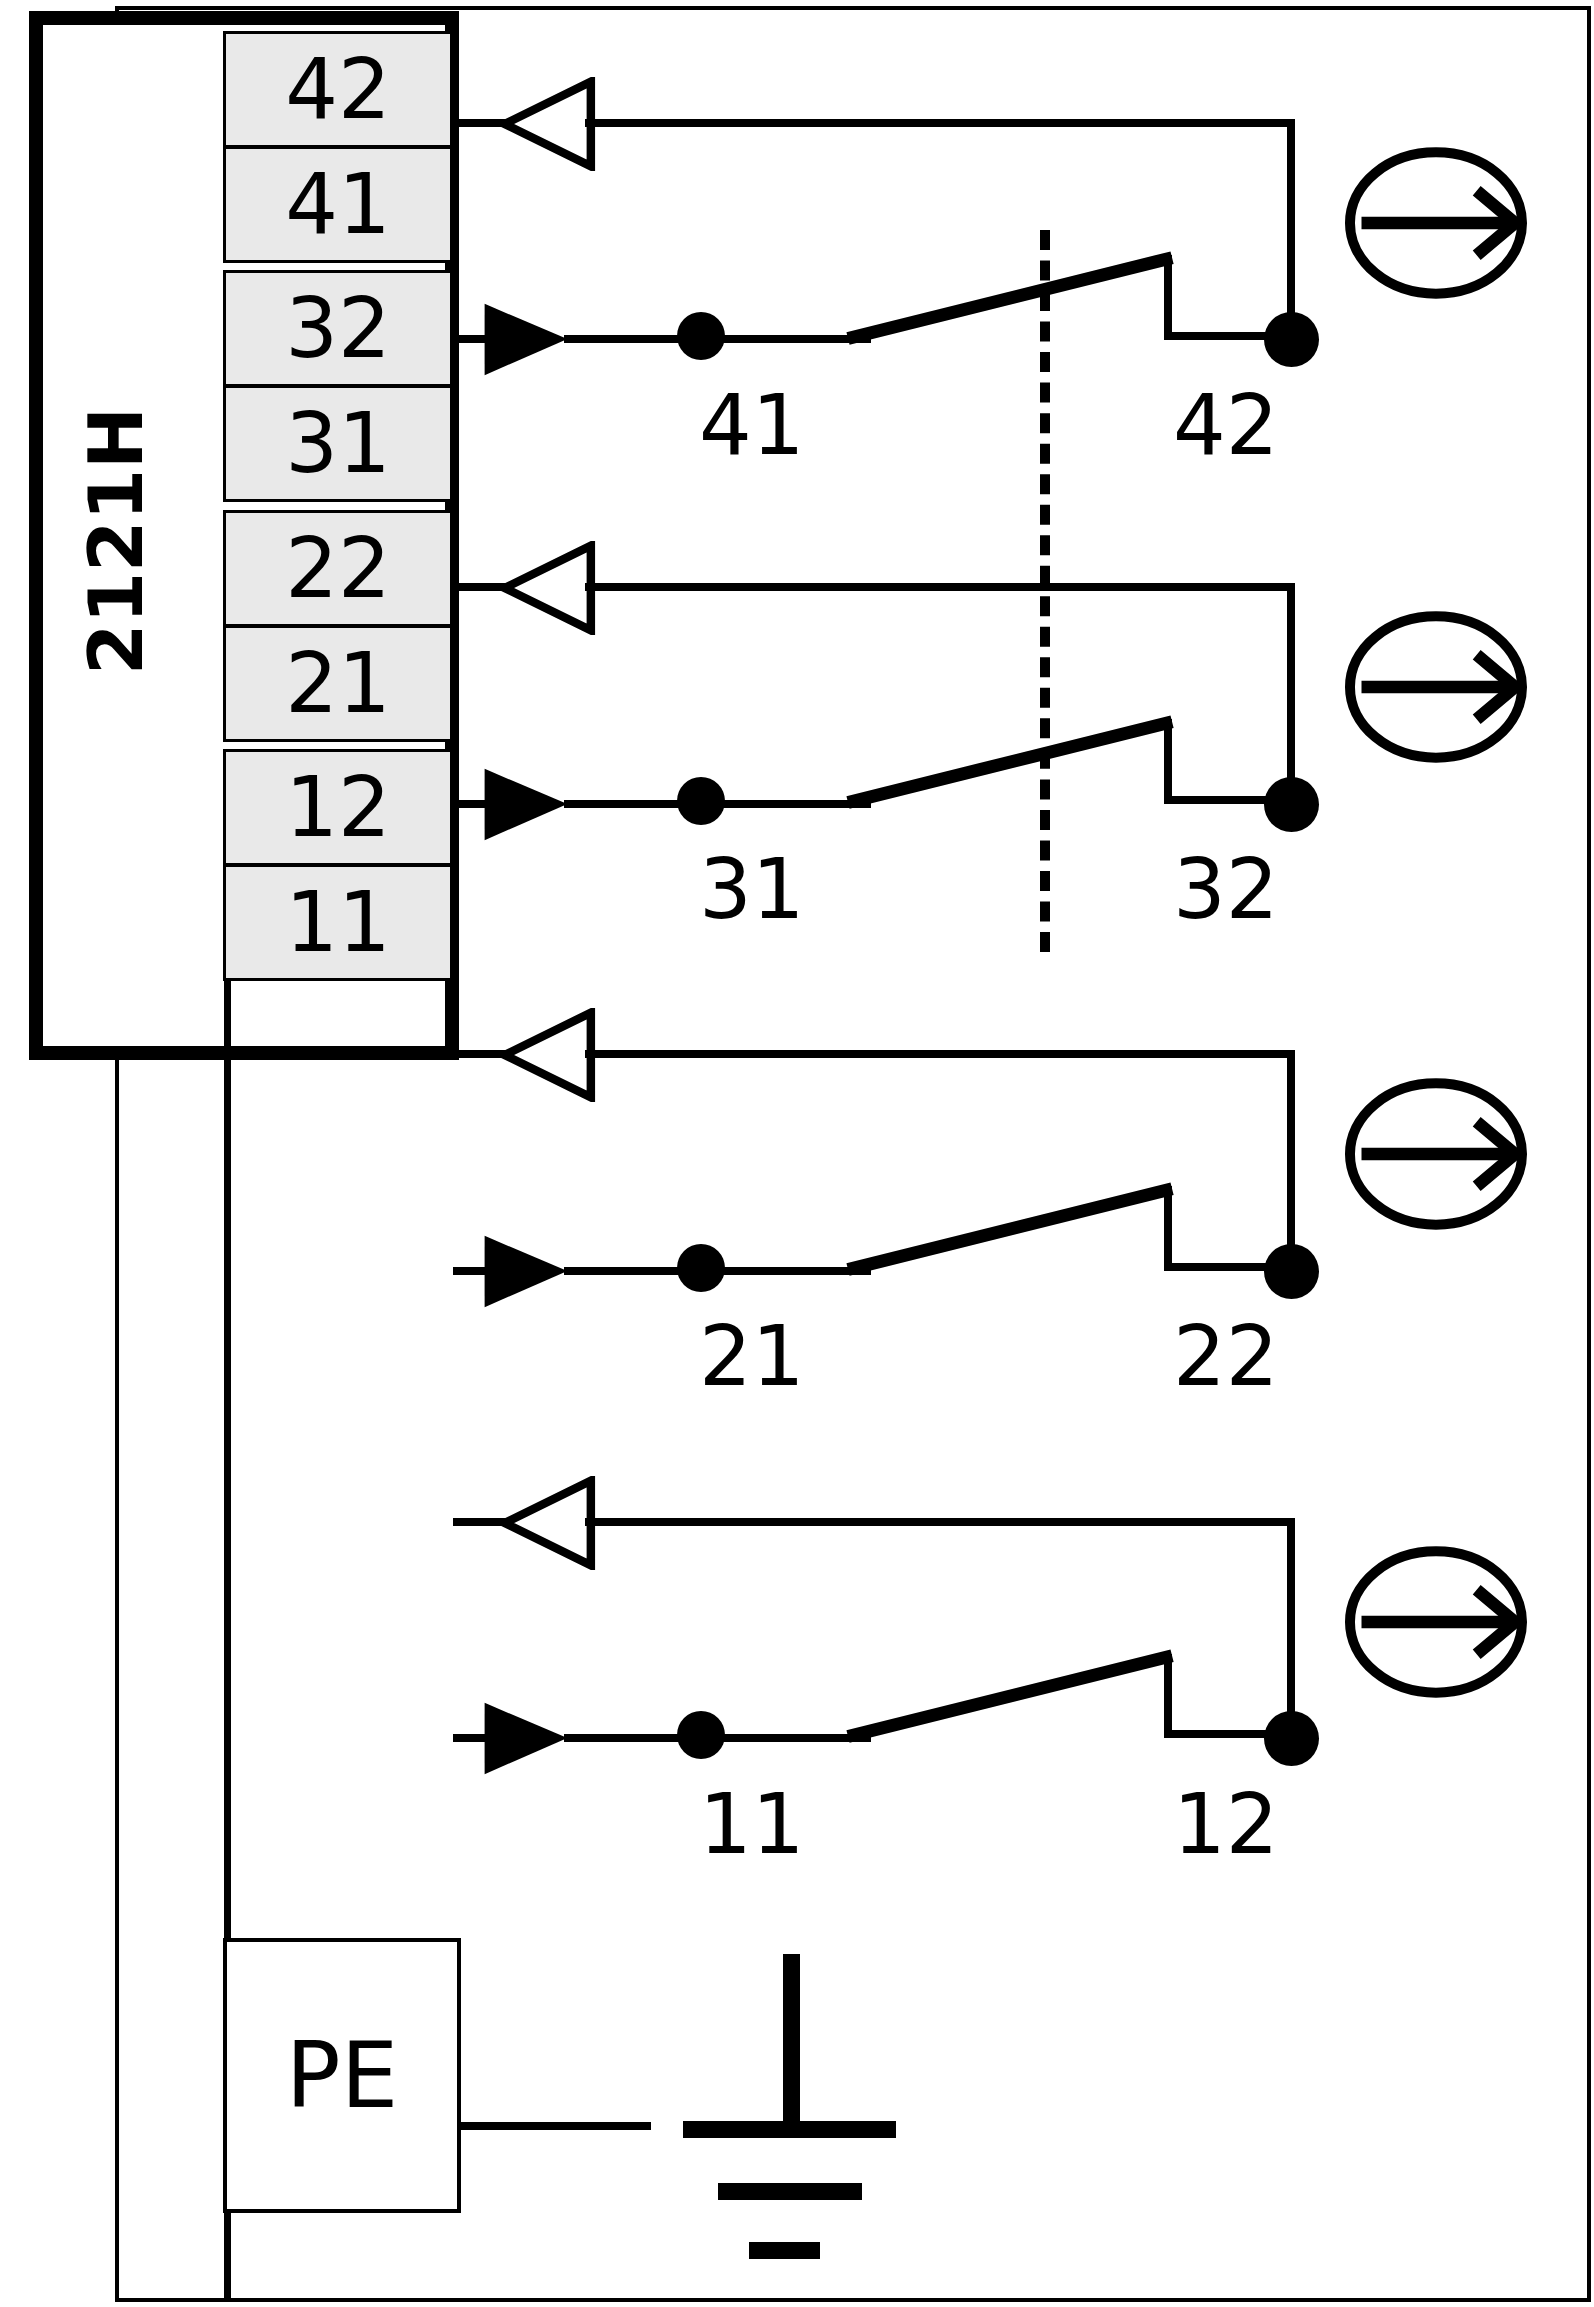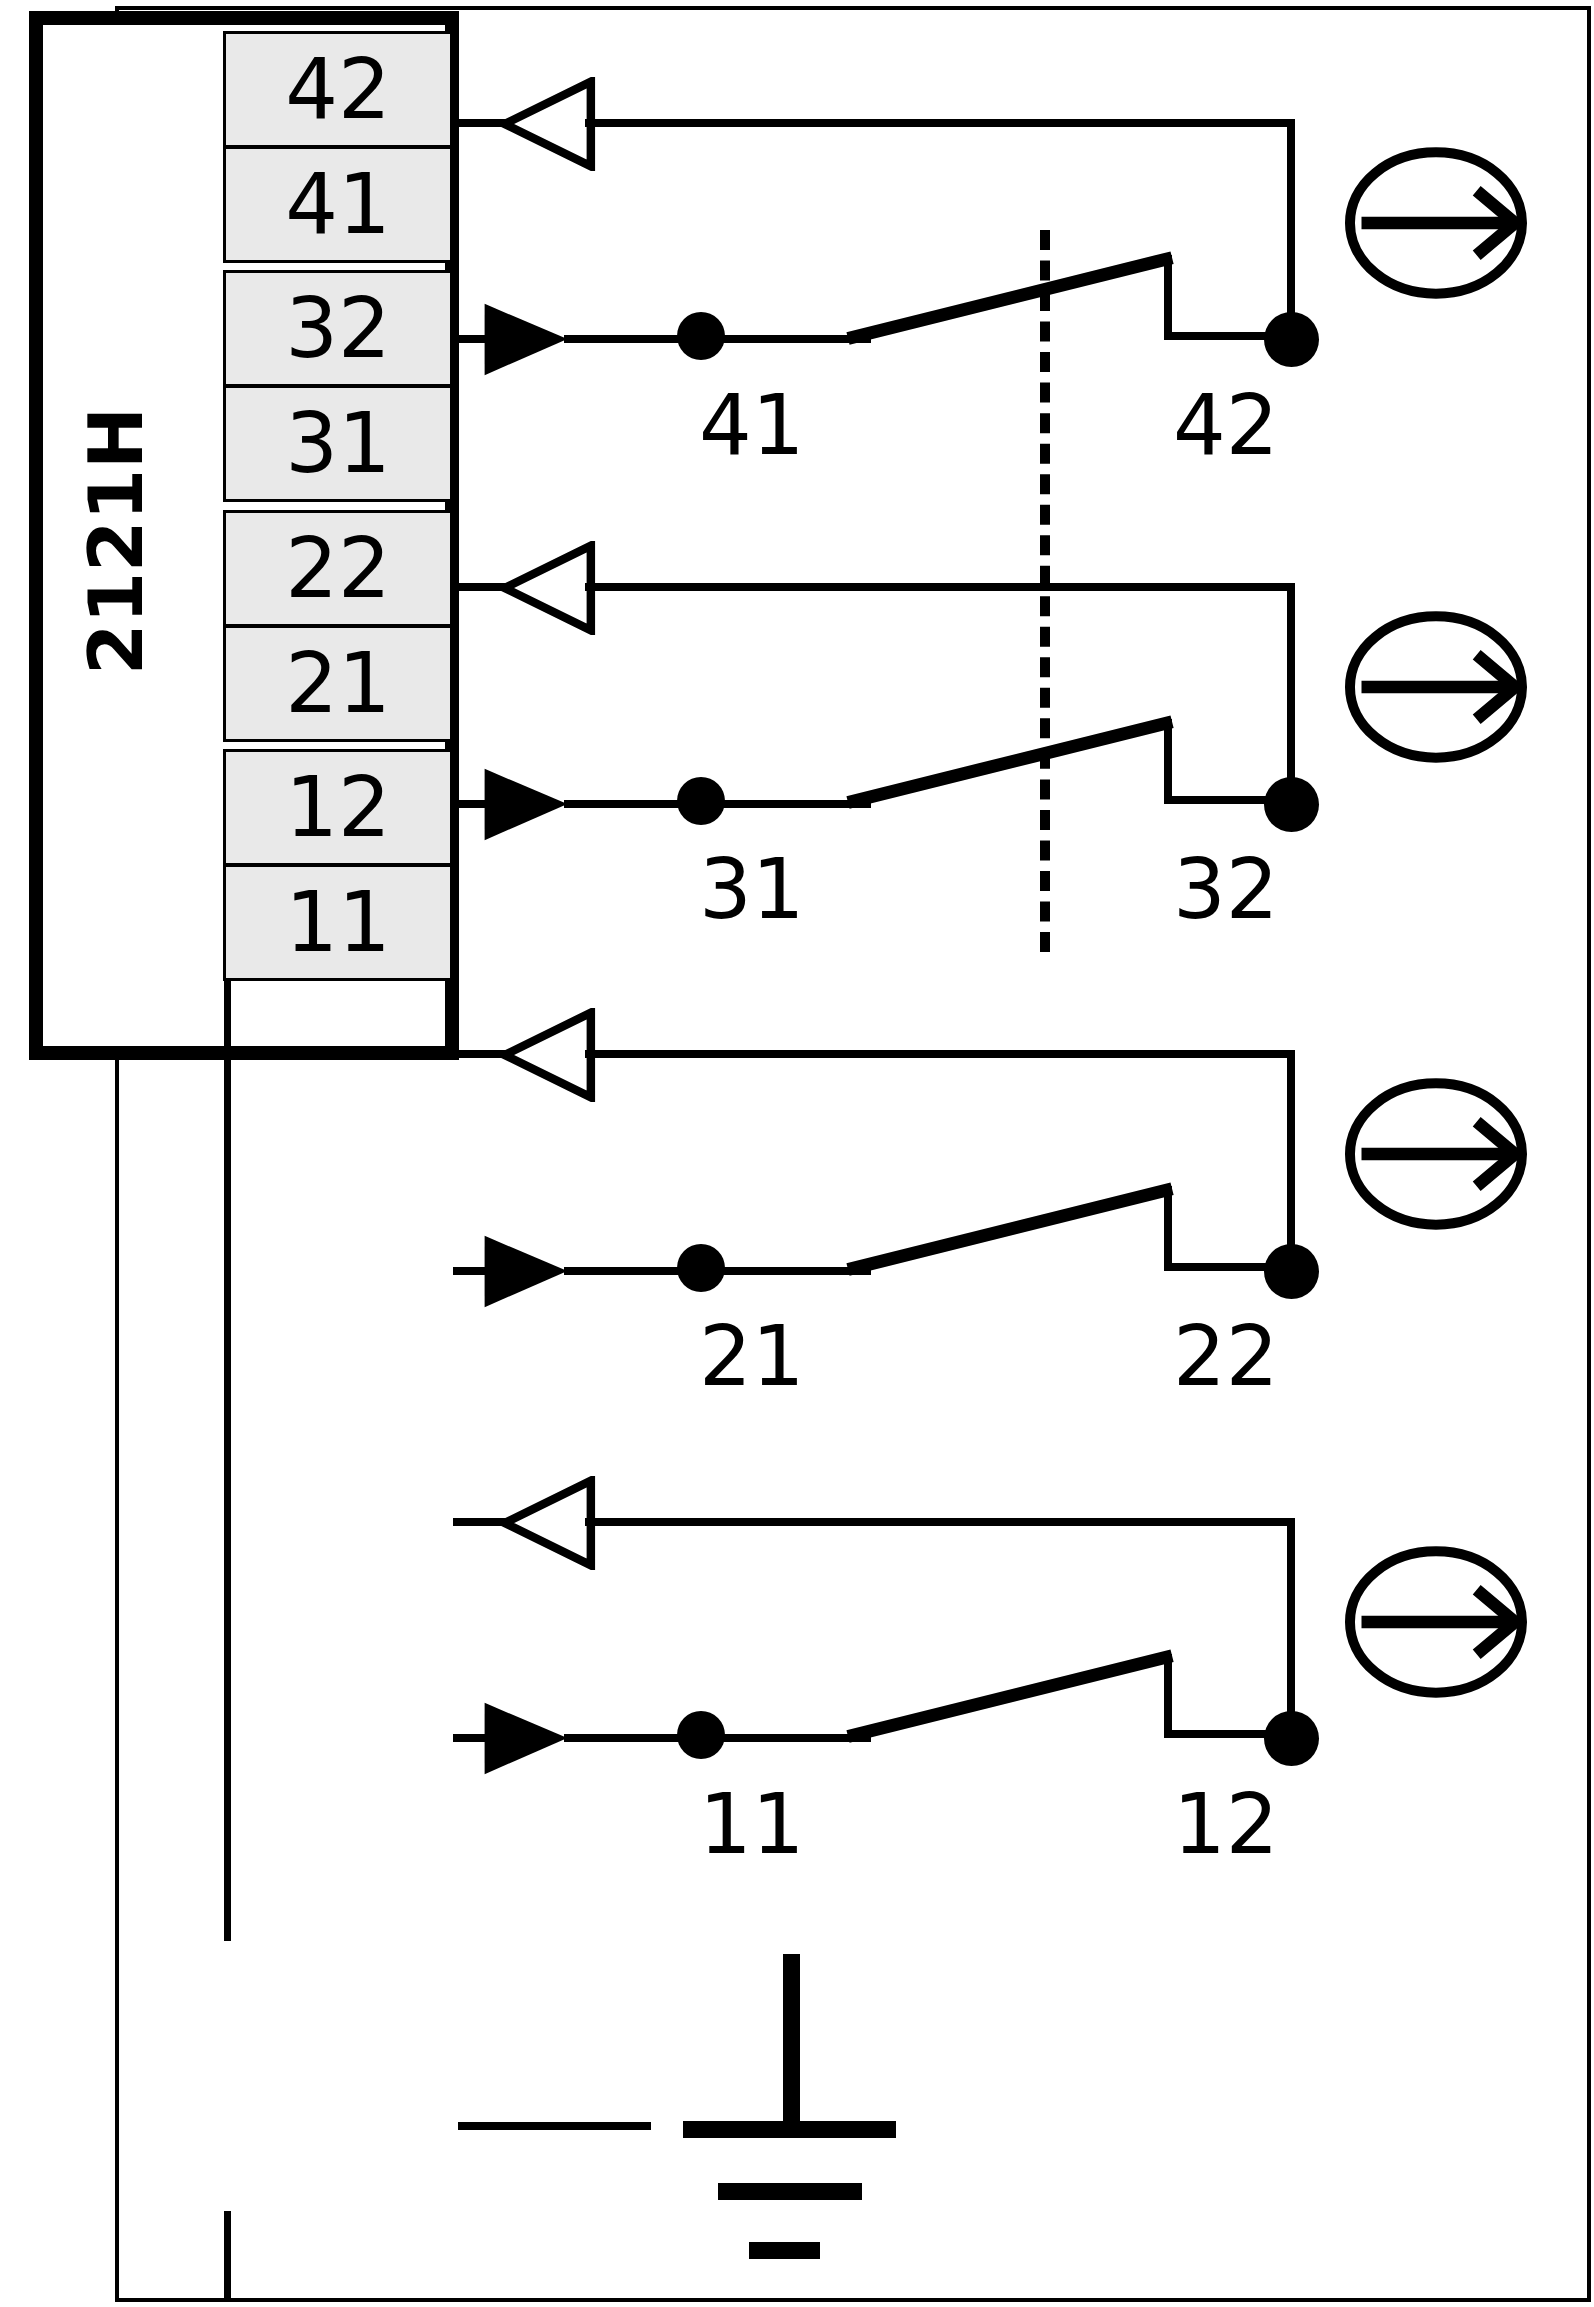--- a/index.html
+++ b/index.html
@@ -200,20 +200,23 @@
   <svg class="actuator" style="left:1340px;top:1545px;" width="192" height="154" viewBox="0 0 250 200">
     <ellipse cx="125" cy="100" rx="112" ry="92" fill="none" stroke="#000" stroke-width="13"></ellipse>
     <line x1="28" y1="100" x2="226" y2="100" stroke="#000" stroke-width="16"></line>
     <polyline points="178,58 228,100 178,142" fill="none" stroke="#000" stroke-width="16"></polyline>
   </svg>
 
   <div class="wire wire-thin-v" style="left:224px;top:981px;height:960px;"></div>
 
   <div class="wire wire-thin-v" style="left:224px;top:2211px;height:91px;"></div>
 
+  <div class="pe-box" style="left:223px;top:1938px;width:238px;height:275px;">
+    <span style="font-size:91px;line-height:1;">PE</span>
+  </div>
 
   <div class="wire wire-h" style="left:458px;top:2122px;width:193px;"></div>
 
   <div class="gnd-bar" style="left:783px;top:1954px;width:17px;height:170px;"></div>
   <div class="gnd-bar" style="left:683px;top:2121px;width:213px;height:17px;"></div>
   <div class="gnd-bar" style="left:718px;top:2183px;width:144px;height:17px;"></div>
   <div class="gnd-bar" style="left:749px;top:2242px;width:71px;height:17px;"></div>
 
 </div>
 

